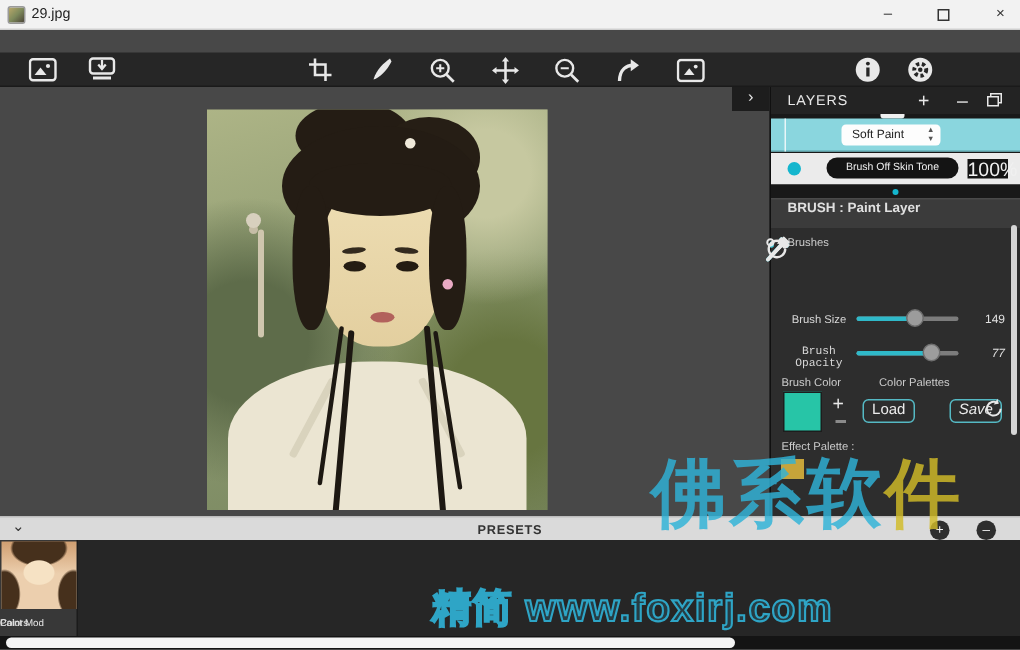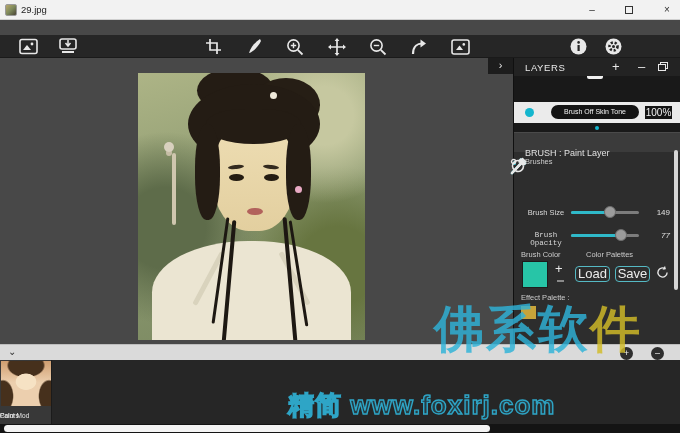--- a/index.html
+++ b/index.html
@@ -79,26 +79,26 @@
   .lyr-row1{left:0;top:3px;width:167px;height:22px;background:#8ad6de;border-bottom:1px solid #6fbac2;}
   .lyr-row1 .vline{left:9px;top:0;width:1px;height:22px;background:#e8f6f8;}
   .style-select{left:47px;top:4px;width:66px;height:14px;background:#fdfdfd;border-radius:3px;
                 font-size:8px;color:#222;line-height:14px;padding-left:7px;}
   .style-select .arrows{right:4px;top:1px;left:auto;font-size:5px;color:#555;line-height:6px;text-align:center;}
   .lyr-row2{left:0;top:26px;width:167px;height:21px;background:#ebebeb;}
   .vis-dot{left:11px;top:6px;width:9px;height:9px;border-radius:50%;background:#14b6ce;}
   .layer-pill{left:37px;top:3px;width:88px;height:14px;background:#141414;border-radius:8px;
               color:#f0f0f0;font-size:7px;line-height:14px;text-align:center;}
   .opacity-box{left:131px;top:4px;width:27px;height:13px;background:#141414;color:#f0f0f0;
-               font-size:10px;line-height:13px;text-align:center;}
+               font-size:13px;line-height:13px;text-align:center;}
   .lyr-strip{left:0;top:47px;width:167px;height:9px;background:#191919;}
   .lyr-strip .dot{left:81px;top:3px;width:4px;height:4px;border-radius:50%;background:#14b6ce;}
 
   .brush-hd{left:0;top:74px;width:167px;height:20px;background:#3b3b3b;border-top:1px solid #4a4a4a;}
-  .brush-hd span{left:11px;top:15px;font-size:9px;color:#e0e0e0;}
+  .brush-hd span{left:11px;top:0;font-size:9px;color:#e0e0e0;font-weight:bold;}
   .brushes-label{left:11px;top:99px;font-size:7.5px;color:#cccccc;}
   .brush-tools{left:4px;top:108px;width:160px;height:26px;display:flex;}
   .btool{position:static;flex:1;display:flex;align-items:center;justify-content:center;border-right:1px solid #525252;}
   .btool:last-child{border-right:0;}
   .btool svg{position:static;}
 
   .slider-row-label{font-size:7.5px;color:#d8d8d8;text-align:center;width:48px;}
   .sl1-label{left:8px;top:150px;} .sl2-label{left:8px;top:173px;font-family:Liberation Mono, monospace;}
   .slider{height:3px;background:#7c7c7c;border-radius:2px;width:68px;left:57px;}
   .sl1{top:153px;} .sl2{top:176px;}
@@ -106,22 +106,22 @@
   .slider .knob{top:-5px;width:12px;height:12px;border-radius:50%;background:#9c9c9c;border:1px solid #6e6e6e;}
   .slider-val{font-size:8px;color:#e0e0e0;width:26px;text-align:right;}
   .sv1{left:130px;top:150px;} .sv2{left:130px;top:173px;font-style:italic;}
 
   .bc-label{left:7px;top:192px;font-size:7.5px;color:#cccccc;}
   .cp-label{left:72px;top:192px;font-size:7.5px;color:#cccccc;}
   .bc-swatch{left:8px;top:203px;width:26px;height:27px;border:1px solid #1d1d1d;}
   .bc-plus{left:41px;top:203px;font-size:13px;color:#e8e8e8;}
   .bc-dash{left:43px;top:222px;width:7px;height:2px;background:#8a8a8a;}
   .pal-btn{top:208px;width:35px;height:16px;border:1px solid #55b9c4;border-radius:4px;background:#2d2d2d;
-           color:#ececec;font-size:13px;line-height:14px;text-align:center;}
-  .btn-load{left:61px;} .btn-save{left:101px;}
+           color:#ececec;font-size:10px;line-height:14px;text-align:center;}
+  .btn-load{left:61px;} .btn-save{left:119px;font-style:italic;}
   .pal-refresh{left:141px;top:207px;}
   .cpal-label{left:7px;top:235px;font-size:7.5px;color:#cccccc;}
   .swatch-grid{left:7px;top:248px;width:156px;height:32px;display:flex;flex-wrap:wrap;gap:2px 2.3px;align-content:flex-start;}
   .swatch{position:static;width:15.2px;height:13px;}
   .panel-scroll{left:160px;top:92px;width:4px;height:140px;background:#d6d6d6;border-radius:2px;}
 
   
   .presetsbar{left:0;top:344px;width:680px;height:16px;background:#dadada;border-top:1px solid #bdbdbd;}
   .pb-chevron{left:8px;top:1px;font-size:10px;color:#333;}
   .pb-title{left:0;top:3px;width:680px;text-align:center;font-size:8.5px;font-weight:bold;color:#333;letter-spacing:.5px;}
@@ -277,20 +277,27 @@
       <span class="layers-title">LAYERS</span>
       <span class="lyr-plus">+</span>
       <span class="lyr-minus">–</span>
       <span class="lyr-dup">
           <i></i>
           <b></b>
         </span>
     </div>
     <div class="layers-list">
       <div class="sliver"></div>
+      <div class="lyr-row1">
+        <div class="vline"></div>
+        <div class="style-select">
+          <span style="position:static">Soft Paint</span>
+          <span class="arrows">▲<br>▼</span>
+        </div>
+      </div>
       <div class="lyr-row2">
         <div class="vis-dot"></div>
         <div class="layer-pill">Brush Off Skin Tone</div>
         <div class="opacity-box">100%</div>
       </div>
       <div class="lyr-strip">
         <div class="dot"></div>
       </div>
     </div>
 
@@ -375,20 +382,21 @@
         <div class="swatch" style="background: rgb(137, 145, 62);"></div>
         <div class="swatch" style="background: rgb(201, 162, 44);"></div>
         <div class="swatch" style="background: rgb(214, 189, 82);"></div>
         <div class="swatch" style="background: rgb(199, 164, 58);"></div>
       </div>
     <div class="panel-scroll"></div>
   </div>
 
   <div class="presetsbar">
     <span class="pb-chevron">⌄</span>
+    <span class="pb-title">PRESETS</span>
     <span class="pb-circle pb-plus">+</span>
     <span class="pb-circle pb-minus">–</span>
   </div>
 
   <div class="presets-strip" id="presets-strip">
       <div class="preset">
       <div class="pthumb" style="--l: #cfcfcf; --m: #8f8f8f; --d: #262626; --f: #e8e8e8;"></div>
       <div class="plabel">
           <div>Effect Blk Wht 01</div>
         </div>

